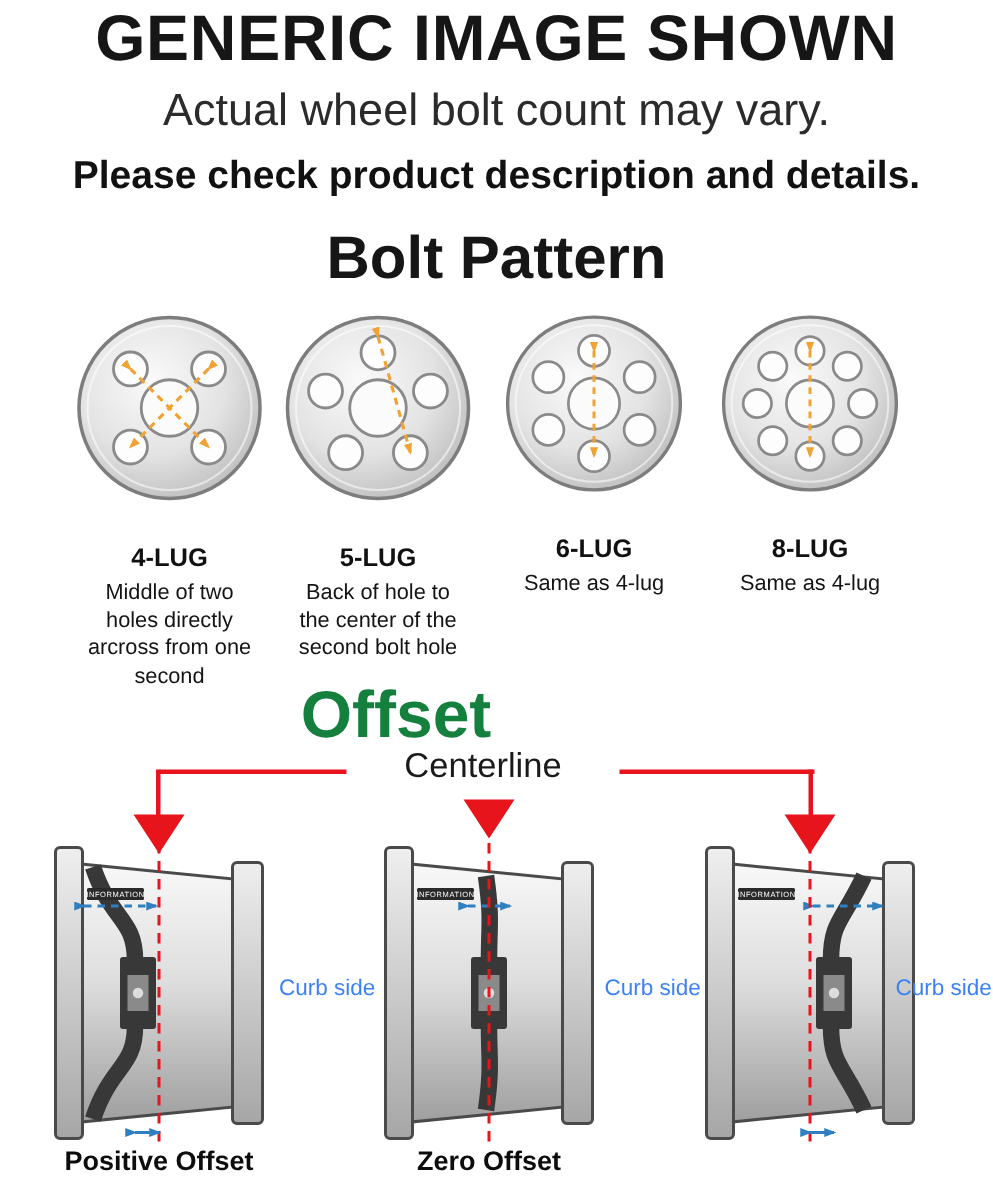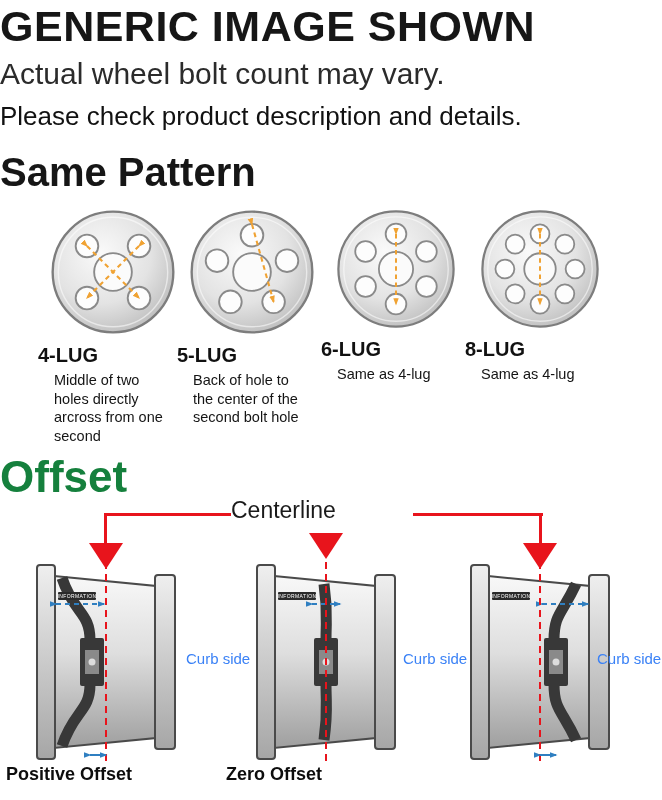--- a/index.html
+++ b/index.html
@@ -1,28 +1,28 @@
 <!DOCTYPE html>
 <html><head>
 <meta charset="utf-8">
 <style>
   html,body{margin:0;padding:0;background:#fff;}
   .page{
     position:relative;width:662px;height:800px;background:#ffffff;overflow:hidden;
     font-family:"Liberation Sans", sans-serif;color:#111;
   }
   .abs{position:absolute;}
-  .ctr{text-align:left;}
+  .ctr{text-align:center;}
   .hdr-title{top:2px;left:0;width:662px;font-size:43px;font-weight:800;letter-spacing:0.5px;color:#161616;}
   .hdr-sub{top:57px;left:0;width:662px;font-size:30px;font-weight:400;color:#2b2b2b;}
-  .hdr-note{top:101px;left:0;width:662px;font-size:26px;font-weight:400;color:#111;}
+  .hdr-note{top:101px;left:0;width:662px;font-size:26px;font-weight:700;color:#111;}
   .bp-title{top:150px;left:0;width:662px;font-size:40px;font-weight:800;color:#161616;}
   .lug-col{top:206px;width:150px;}
   .lug-col svg{display:block;margin:0 auto;}
-  .lug-label{font-size:20px;font-weight:700;margin-top:6px;}
+  .lug-label{font-size:17px;font-weight:700;margin-top:24px;}
   .lug-desc{font-size:14.5px;line-height:1.28;margin:4px auto 0 auto;width:118px;color:#141414;}
   .off-title{top:452px;left:0;width:528px;font-size:44px;font-weight:800;color:#15803d;}
   .cl-line{top:513px;height:3px;background:#E8141C;}
   .cl-vert{top:513px;width:3px;background:#E8141C;}
   .cl-text{top:497px;left:231px;width:182px;font-size:23px;color:#1a1a1a;background:#fff;z-index:3;}
   .tri{width:0;height:0;border-left:17px solid transparent;border-right:17px solid transparent;border-top:26px solid #E8141C;z-index:2;}
   .curb{font-size:15px;color:#3b82f6;}
   .off-label{top:764px;width:200px;font-size:18px;font-weight:700;color:#0d0d0d;}
 </style>
 </head>
@@ -52,21 +52,21 @@
       <marker id="arrowB" markerWidth="9" markerHeight="8" refX="6.5" refY="3" orient="auto" markerUnits="userSpaceOnUse">
         <path d="M0,0 L8,3 L0,6 Z" fill="#2F7FC1"></path>
       </marker>
     </defs>
   </svg>
 
   <div class="abs ctr hdr-title">GENERIC IMAGE SHOWN</div>
   <div class="abs ctr hdr-sub">Actual wheel bolt count may vary.</div>
   <div class="abs ctr hdr-note">Please check product description and details.</div>
 
-  <div class="abs ctr bp-title">Same Pattern</div>
+  <div class="abs ctr bp-title">Bolt Pattern</div>
 
   <div class="abs ctr lug-col" style="left:38px;">
     <svg width="132" height="132" viewBox="0 0 140 140">
       <circle cx="70" cy="70" r="64" fill="url(#gFace)" stroke="#7d7d7d" stroke-width="2.5"></circle>
       <circle cx="70" cy="70" r="58" fill="none" stroke="#ffffff" stroke-opacity="0.55" stroke-width="1.5"></circle>
       <circle cx="70" cy="70" r="20" fill="#fbfbfb" stroke="#8a8a8a" stroke-width="2"></circle>
       <circle cx="42.4" cy="42.4" r="12" fill="#fdfdfd" stroke="#8a8a8a" stroke-width="2"></circle>
       <circle cx="97.6" cy="42.4" r="12" fill="#fdfdfd" stroke="#8a8a8a" stroke-width="2"></circle>
       <circle cx="42.4" cy="97.6" r="12" fill="#fdfdfd" stroke="#8a8a8a" stroke-width="2"></circle>
       <circle cx="97.6" cy="97.6" r="12" fill="#fdfdfd" stroke="#8a8a8a" stroke-width="2"></circle>

